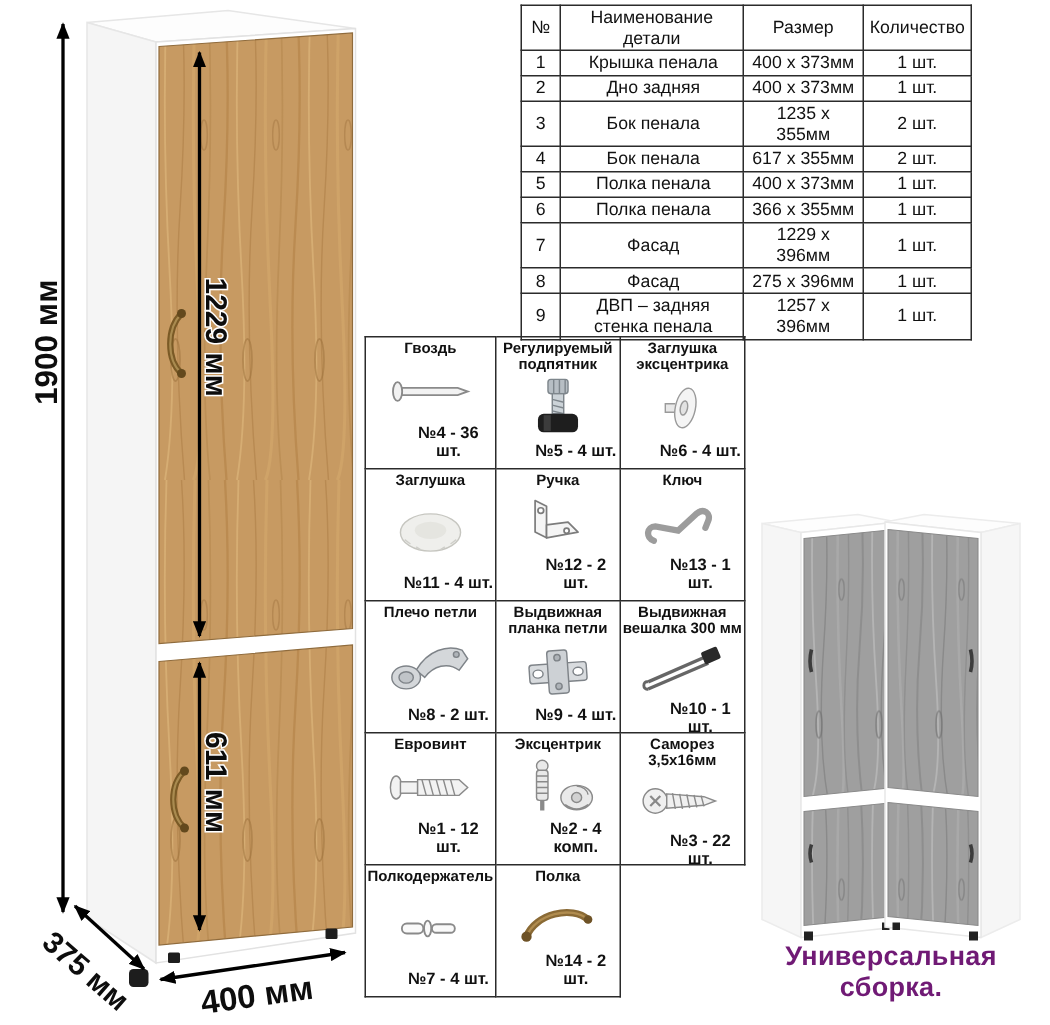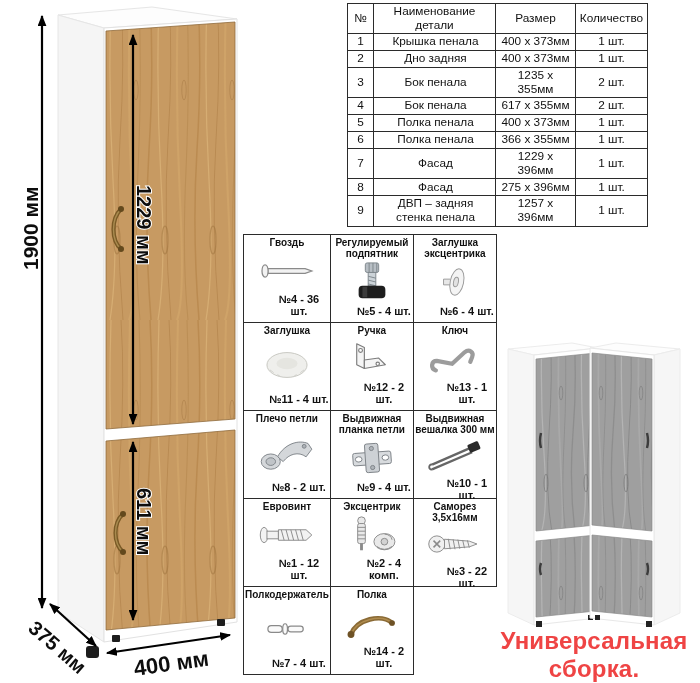--- a/index.html
+++ b/index.html
@@ -7,33 +7,33 @@
          font-family:"Liberation Sans", sans-serif;color:#111;}
   
   #parts-table{position:absolute;left:347px;top:3px;width:300px;border-collapse:collapse;
                table-layout:fixed;font-size:11.8px;line-height:1.15;}
   #parts-table th,#parts-table td{border:1px solid #2b2b2b;padding:1px 3px;vertical-align:middle;}
   #parts-table th{font-weight:normal;text-align:center;height:16px;}
   #parts-table td{height:14px;}
   #parts-table td.c{text-align:center;}
   #parts-table td.l{text-align:center;padding-left:5px;}
   
-  #hw-table{position:absolute;left:243px;top:234px;border-collapse:collapse;table-layout:fixed;}
+  #hw-table{position:absolute;left:243px;top:224px;border-collapse:collapse;table-layout:fixed;}
   #hw-table td{border:1.4px solid #2b2b2b;width:82px;height:87px;padding:0;vertical-align:top;}
   #hw-table td.hw-empty{border:none;}
   .hw-inner{display:flex;flex-direction:column;height:85px;padding:2px 1px;box-sizing:border-box;}
   .hw-label{font-weight:bold;font-size:10px;line-height:1.12;text-align:center;}
   .hw-ico{flex:1;display:flex;align-items:center;justify-content:center;}
   .hw-ico svg{width:66px;height:42px;}
   .hw-qty{font-weight:bold;font-size:11px;text-align:center;padding-bottom:1px;margin-left:24px;}
   
   #cabinet-svg{position:absolute;left:0;top:0;}
   #variant-svg{position:absolute;left:488px;top:333px;}
   #variant-caption{position:absolute;left:488px;top:627px;width:212px;text-align:center;
-                   font-weight:bold;font-size:24px;letter-spacing:0.2px;color:#ef4444;}
+                   font-weight:bold;font-size:18px;letter-spacing:0.2px;color:#701a75;}
   .dim-text{font-family:"Liberation Sans", sans-serif;font-weight:bold;fill:#0d0d0d;}
 </style>
 </head>
 <body>
 
 <div id="sheet">
 
   <svg id="cabinet-svg" width="242" height="683" viewBox="0 0 242 683" xmlns="http://www.w3.org/2000/svg">
     <defs>
       <marker id="arr" viewBox="0 0 10 8" markerWidth="11" markerHeight="9" refX="9" refY="4" orient="auto-start-reverse" markerUnits="userSpaceOnUse">

